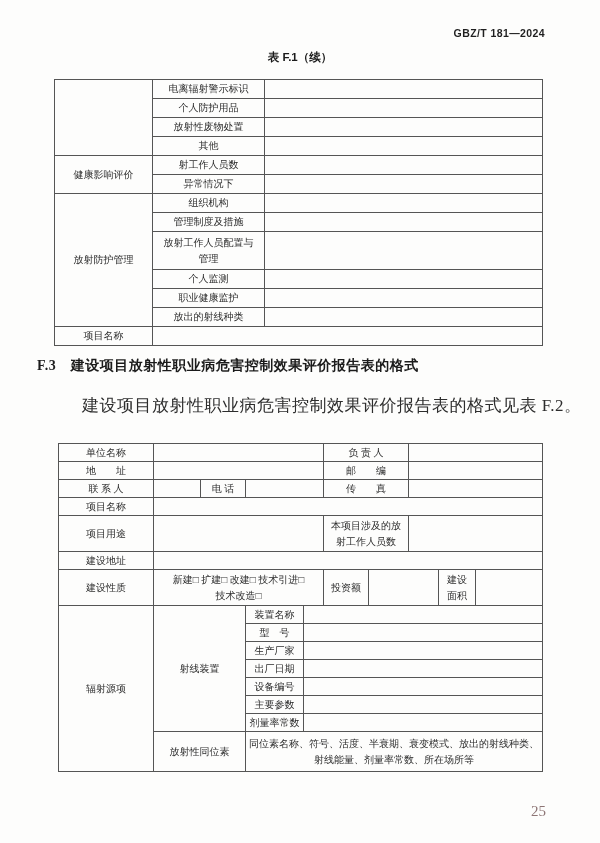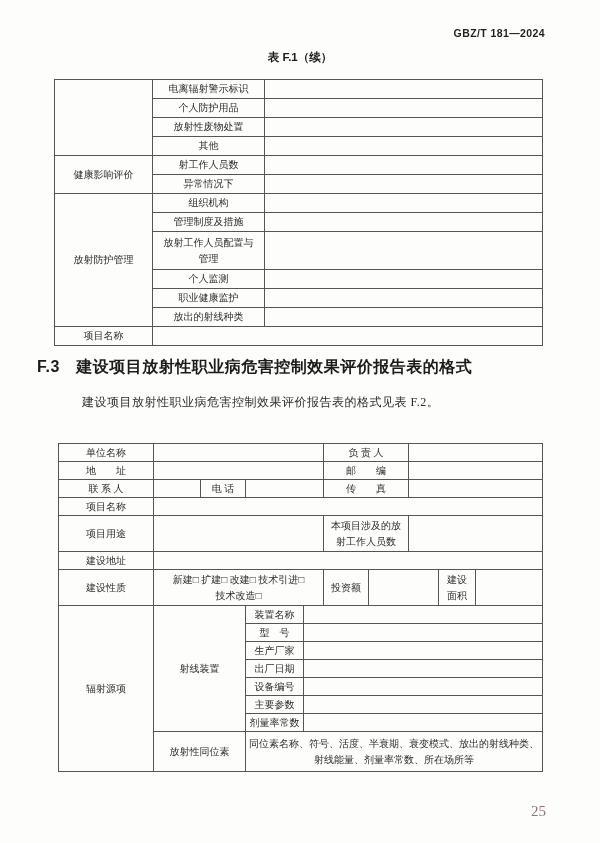--- a/index.html
+++ b/index.html
@@ -14,25 +14,25 @@
   }
   .cap{
     position:absolute;left:0;width:600px;text-align:center;
     font-family:"Liberation Sans","DejaVu Sans",sans-serif;
     font-weight:bold;font-size:11.5px;color:#1b1b1b;
   }
   .cap-f1{top:50px;}
   .cap-f2{top:419px;}
   .h-f3{
     position:absolute;left:37px;top:357px;
-    font-family:Liberation Sans, sans-serif;
-    font-weight:bold;font-size:16px;color:#1b1b1b;letter-spacing:.5px;
+    font-family:Liberation Serif, serif;
+    font-weight:bold;font-size:14px;color:#1b1b1b;letter-spacing:.5px;
   }
   .para{
-    position:absolute;left:82px;top:394px;font-size:12px;color:#2d2d2d;letter-spacing:.5px;
+    position:absolute;left:82px;top:394px;font-size:17px;color:#2d2d2d;letter-spacing:.5px;
   }
   table{border-collapse:collapse;position:absolute;table-layout:fixed;background:#fdfdfc;}
   .tf1{left:54px;top:79px;width:488px;border:1px solid #2f2f2f;}
   .tf2{left:58px;top:443px;width:484px;border:1px solid #2f2f2f;}
   td{
     border:1px solid #555;padding:0 2px;font-size:10px;text-align:center;
     vertical-align:middle;white-space:pre-line;line-height:1.55;color:#2d2d2d;
   }
   .tf1 tr{height:19px;}
   .tf1 tr.rd{height:38px;margin-top:18px;}

